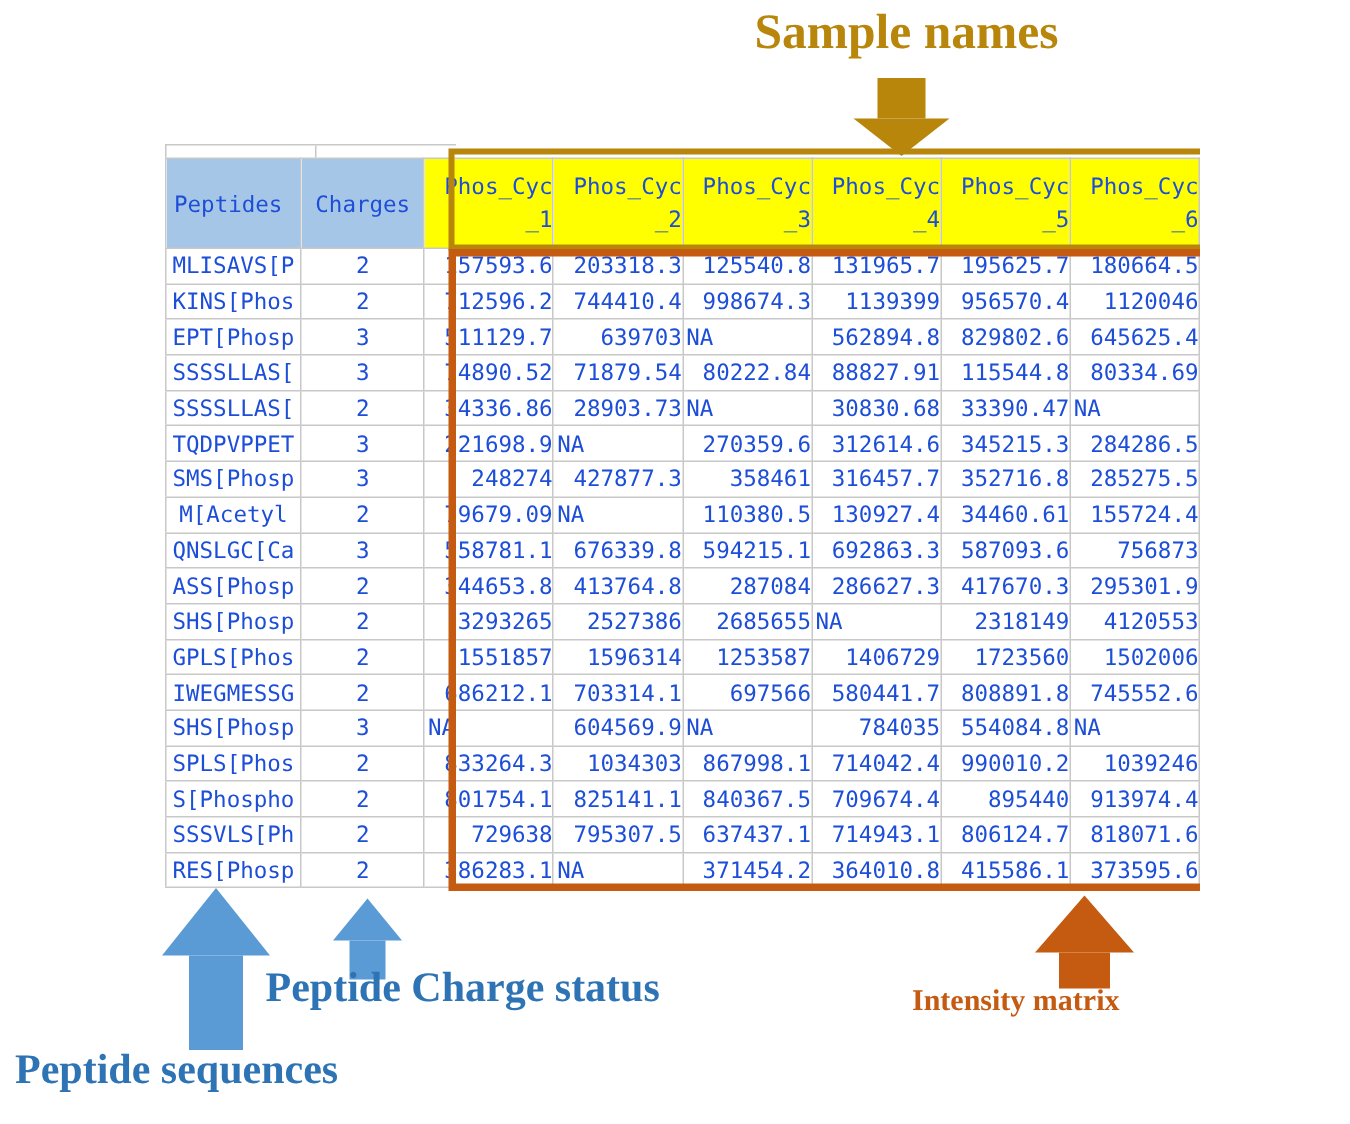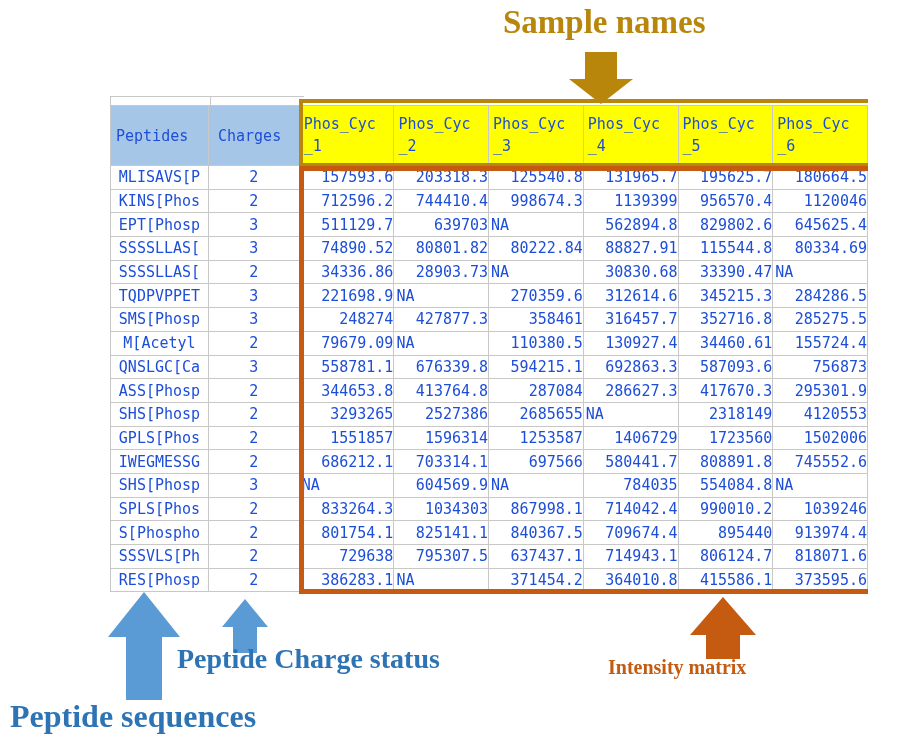--- a/index.html
+++ b/index.html
@@ -2,57 +2,57 @@
 <html style="--dark-yellow: #B8860B; --orange: #C55A11; --blue-arrow: #5B9BD5; --blue-text: #2E74B5; --grid-line: #C8C8C8; --header-blue-bg: #A6C6E7; --sample-yellow-bg: #FFFF00;"><head>
 <meta charset="utf-8">
 <style>
   :root{
     --dark-yellow:#B8860B; --orange:#C55A11; --blue-arrow:#5B9BD5;
     --blue-text:#2E74B5; --grid-line:#C8C8C8; --header-blue-bg:#A6C6E7;
     --sample-yellow-bg:#FFFF00;
   }
   html,body{margin:0;padding:0;}
   body{font-family:"Liberation Sans",sans-serif;background:#fff;}
-  .canvas{position:relative;width:868px;height:749px;background:#fff;overflow:hidden;}
+  .canvas{position:relative;width:800px;height:749px;background:#fff;overflow:hidden;}
 
   
   .sheet{position:absolute;left:110px;top:96px;z-index:2;}
   .sliver{width:193px;height:8px;border-top:1px solid var(--grid-line);
           border-left:1px solid var(--grid-line);position:relative;}
   .sliver::after{content:'';position:absolute;left:99px;top:0;bottom:0;width:1px;background:var(--grid-line);}
   table.grid{border-collapse:collapse;table-layout:fixed;
              font-family:"DejaVu Sans Mono","Liberation Mono",monospace;
              font-size:15px;color:#1d4ed8;border-left:1px solid var(--grid-line);}
   table.grid col.c-pep{width:100px;} table.grid col.c-chg{width:93px;} table.grid col.c-smp{width:97px;}
   table.grid th,table.grid td{border-right:1px solid var(--grid-line);
       border-bottom:1px solid var(--grid-line);padding:0;overflow:hidden;
       white-space:nowrap;box-sizing:border-box;font-weight:normal;}
   table.grid thead th{height:60px;background:var(--header-blue-bg);
       text-align:left;vertical-align:middle;border-top:1px solid var(--grid-line);}
   table.grid thead th.pep-h{padding-left:5px;}
   table.grid thead th.chg-h{padding-left:9px;}
-  table.grid thead th.sample-th{background:var(--sample-yellow-bg);padding-left:4px;line-height:1.45;}
+  table.grid thead th.sample-th{background:var(--sample-yellow-bg);padding-left:4px;line-height:1.45;text-align:right;}
   table.grid tbody td{height:23.7px;vertical-align:middle;}
   td.pep{text-align:center;padding-left:3px;}
   td.chg{text-align:center;}
   td.val{text-align:right;padding-right:4px;}
   td.val.na{text-align:left;padding-left:2px;}
 
   
   .ybox{position:absolute;left:299px;top:99px;width:588px;height:68px;
         border:4px solid var(--dark-yellow);box-sizing:border-box;z-index:3;pointer-events:none;}
   .obox{position:absolute;left:299px;top:166px;width:588px;height:428px;
         border:5px solid var(--orange);box-sizing:border-box;z-index:3;pointer-events:none;}
 
   
   .ann{position:absolute;font-family:"Liberation Serif","DejaVu Serif",serif;
        font-weight:bold;white-space:nowrap;z-index:4;}
   .ann.sample{left:503px;top:4px;font-size:33px;color:var(--dark-yellow);}
   .ann.charge{left:177px;top:643px;font-size:28px;color:var(--blue-text);}
-  .ann.seq{left:10px;top:698px;font-size:32px;color:var(--blue-text);}
+  .ann.seq{left:10px;top:698px;font-size:28px;color:var(--blue-text);}
   .ann.inten{left:608px;top:656px;font-size:20px;color:var(--orange);}
 
   
   .arrow{position:absolute;z-index:4;}
   .arrow .shaft{position:absolute;}
   .arrow .head{position:absolute;width:0;height:0;}
   
   .a-down{left:569px;top:52px;width:64px;height:52px;}
   .a-down .shaft{left:16px;top:0;width:32px;height:27px;background:var(--dark-yellow);}
   .a-down .head{left:0;top:27px;border-left:32px solid transparent;
@@ -156,21 +156,21 @@
             <td class="val">639703</td>
             <td class="val na">NA</td>
             <td class="val">562894.8</td>
             <td class="val">829802.6</td>
             <td class="val">645625.4</td>
           </tr>
           <tr>
             <td class="pep">SSSSLLAS[</td>
             <td class="chg">3</td>
             <td class="val">74890.52</td>
-            <td class="val">80801.82</td>
+            <td class="val">71879.54</td>
             <td class="val">80222.84</td>
             <td class="val">88827.91</td>
             <td class="val">115544.8</td>
             <td class="val">80334.69</td>
           </tr>
           <tr>
             <td class="pep">SSSSLLAS[</td>
             <td class="chg">2</td>
             <td class="val">34336.86</td>
             <td class="val">28903.73</td>

